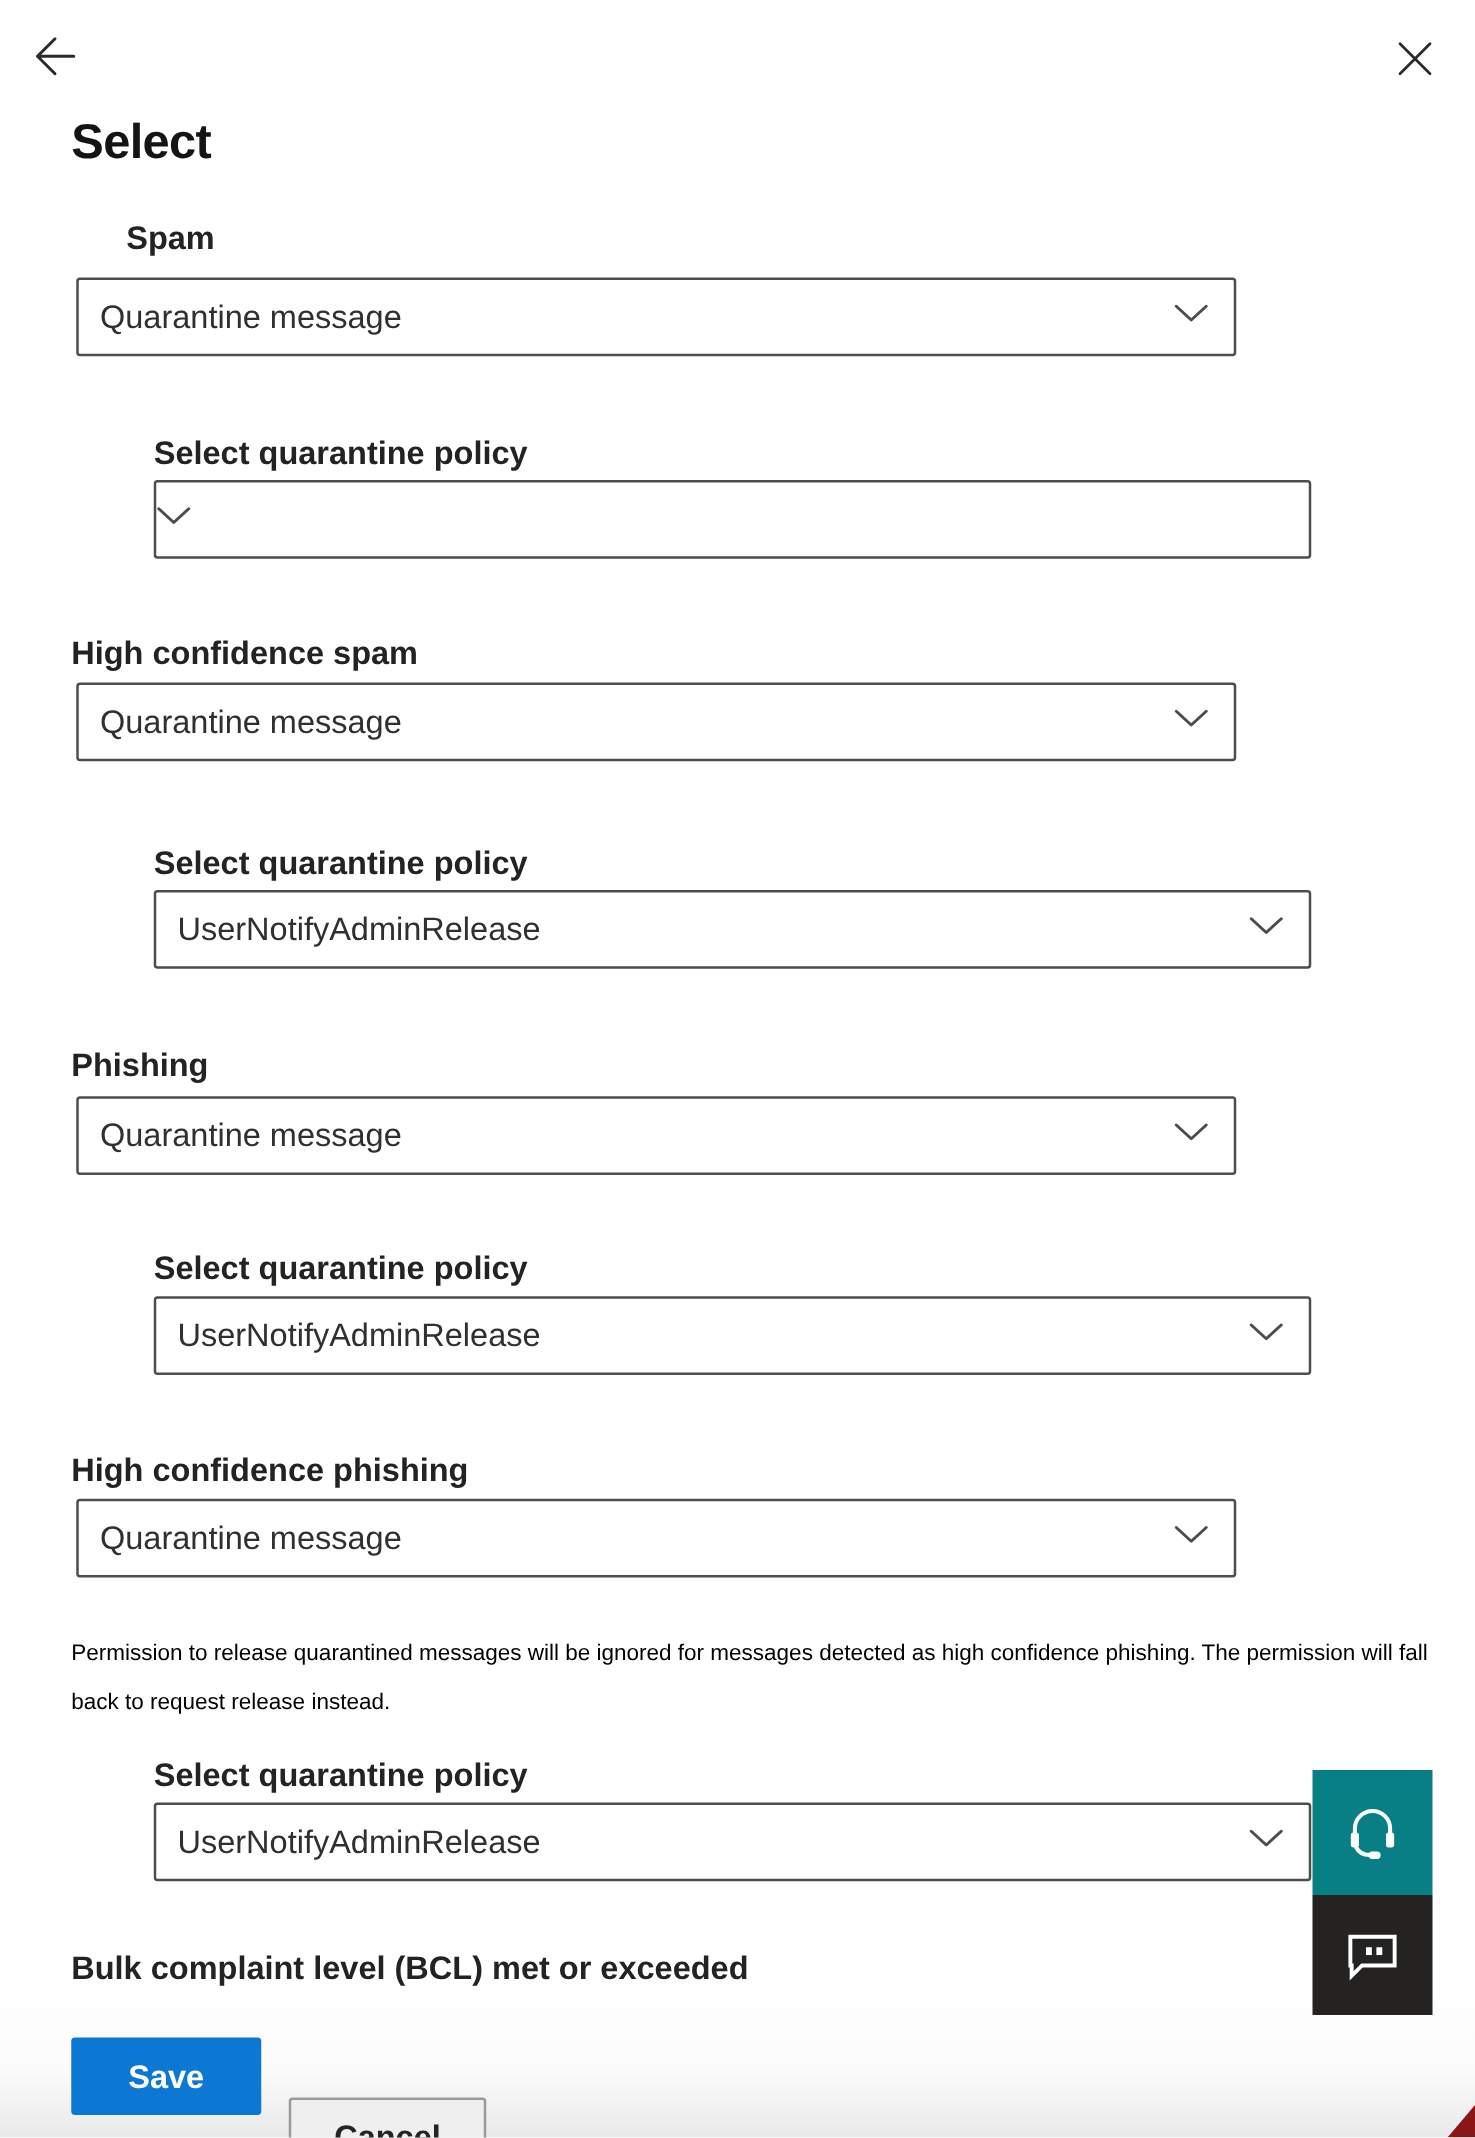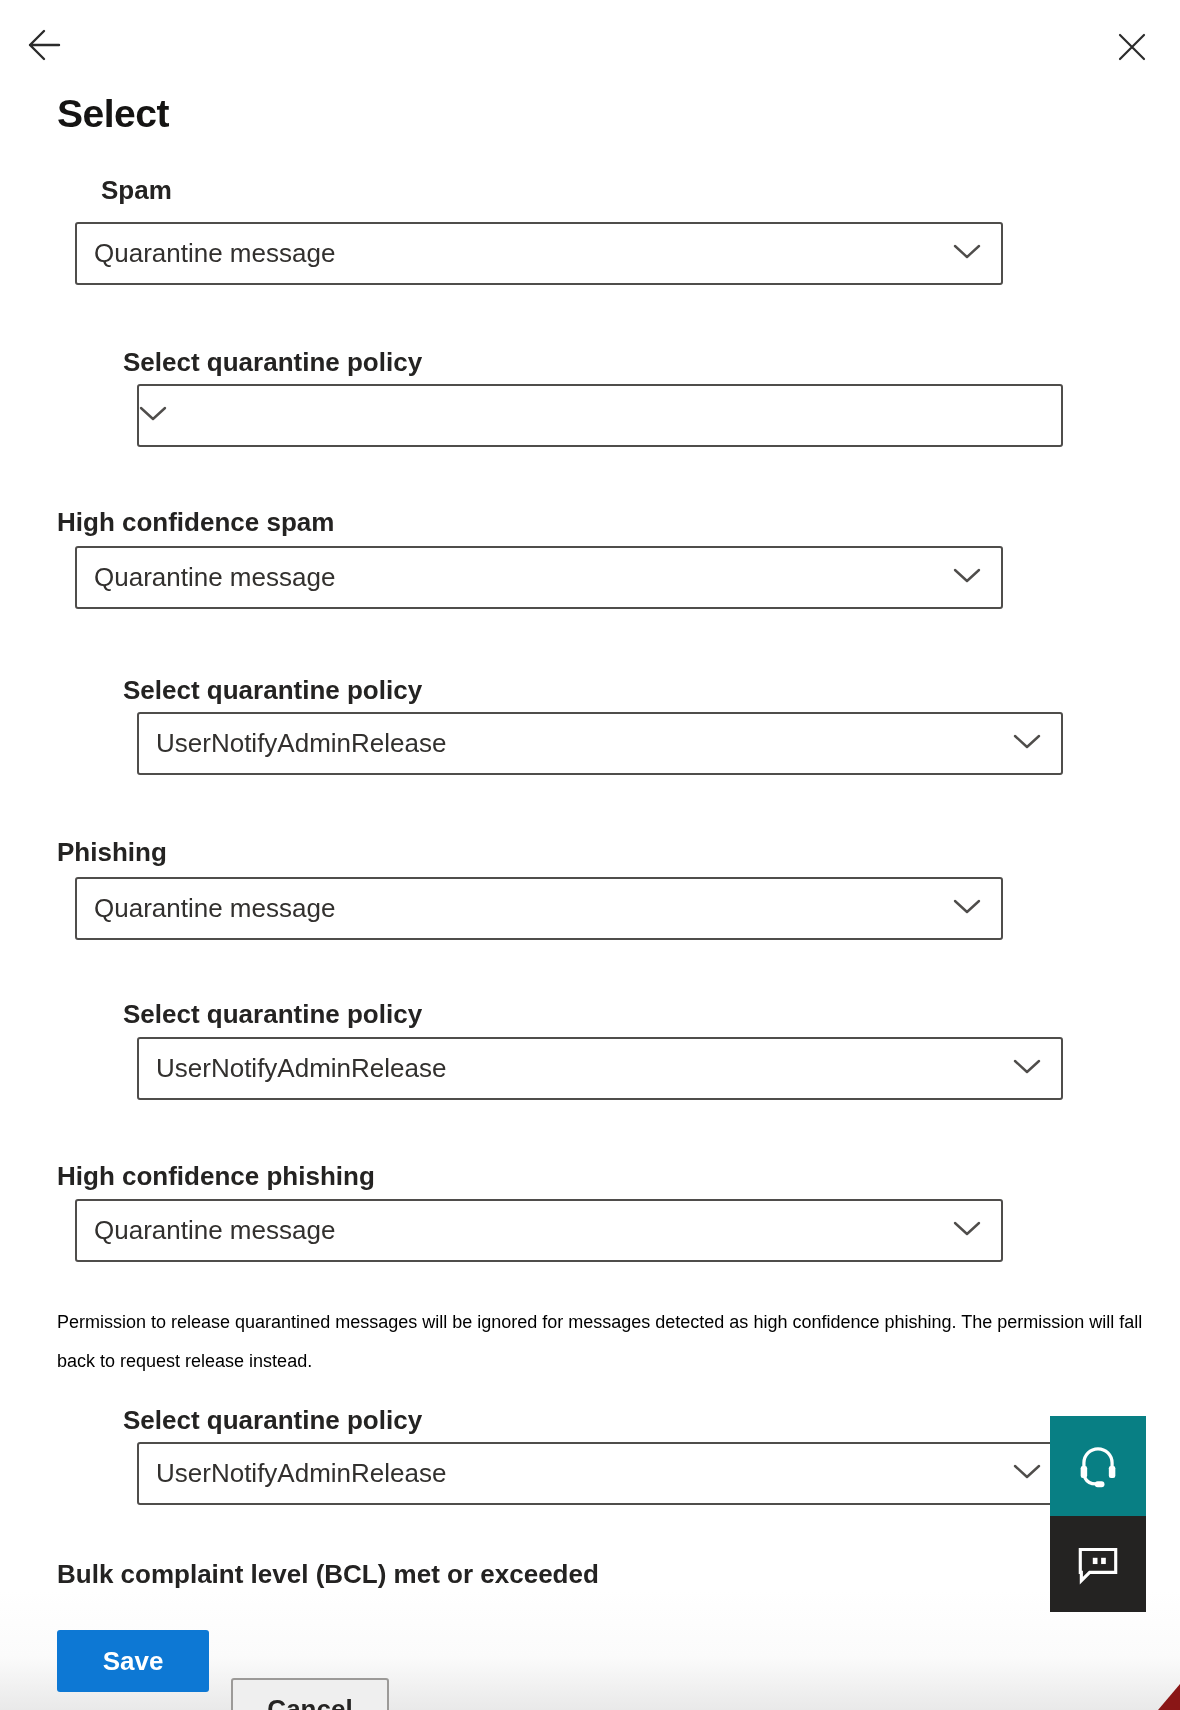--- a/index.html
+++ b/index.html
@@ -20,21 +20,21 @@
 
   
   .field-label{
     font-size:26px;font-weight:600;color:#242322;line-height:32px;white-space:nowrap;
   }
 
   
   .dropdown{
     box-sizing:border-box;height:63px;background:#ffffff;
     border:2px solid #4f4d4b;border-radius:3px;
-    display:flex;align-items:center;cursor:pointer;margin-left:14px;
+    display:flex;align-items:center;cursor:pointer;
   }
   .dropdown .value{
     font-size:26px;font-weight:400;color:#32302e;padding-left:17px;white-space:nowrap;
     overflow:hidden;flex:1;
   }
   .dropdown .chev{flex:none;margin-right:20px;}
 
   
   .note{
     left:57px;top:1303px;width:1108px;font-size:18px;line-height:39px;color:#000000;font-weight:400;

